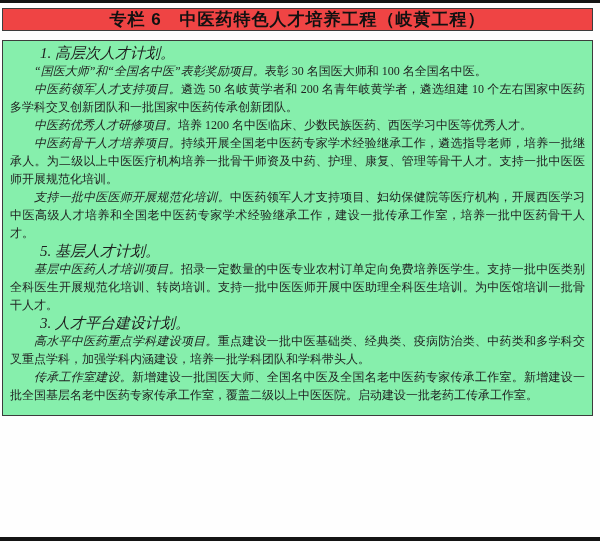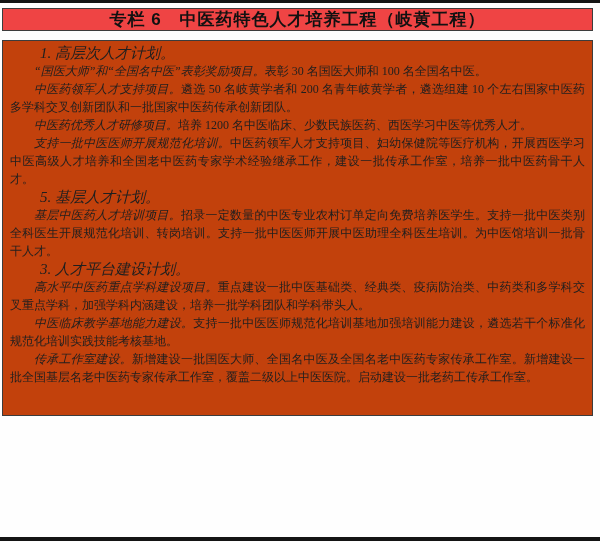--- a/index.html
+++ b/index.html
@@ -46,21 +46,21 @@
     color: #111111;
     letter-spacing: 1px;
     white-space: nowrap;
   }
   .body-box {
     margin: 9px 7px 0 2px;
     border: 1px solid #3c3c3c;
     height: 376px;
     box-sizing: border-box;
     padding: 3px 7px 4px 7px;
-    background: #c2410c;
+    background: #86efac;
     overflow: hidden;
   }
   .section-heading {
     font-family: "Liberation Serif", "DejaVu Serif", serif;
     font-style: italic;
     font-size: 15px;
     line-height: 18px;
     color: #1f1f1f;
     text-indent: 2em;
     text-align: justify;
@@ -90,24 +90,24 @@
   <div class="title-box">
     <span class="title-text">专栏 6　中医药特色人才培养工程（岐黄工程）</span>
   </div>
 
   <div class="body-box">
     <div>
         <div class="section-heading">1. 高层次人才计划。</div>
         <p class="para"><span class="lead">“国医大师”和“全国名中医”表彰奖励项目。</span><span class="ptext">表彰 30 名国医大师和 100 名全国名中医。</span></p>
         <p class="para"><span class="lead">中医药领军人才支持项目。</span><span class="ptext">遴选 50 名岐黄学者和 200 名青年岐黄学者，遴选组建 10 个左右国家中医药多学科交叉创新团队和一批国家中医药传承创新团队。</span></p>
         <p class="para"><span class="lead">中医药优秀人才研修项目。</span><span class="ptext">培养 1200 名中医临床、少数民族医药、西医学习中医等优秀人才。</span></p>
+        <p class="para"><span class="lead">中医药骨干人才培养项目。</span><span class="ptext">持续开展全国老中医药专家学术经验继承工作，遴选指导老师，培养一批继承人。为二级以上中医医疗机构培养一批骨干师资及中药、护理、康复、管理等骨干人才。支持一批中医医师开展规范化培训。</span></p>
         <p class="para"><span class="lead">支持一批中医医师开展规范化培训。</span><span class="ptext">中医药领军人才支持项目、妇幼保健院等医疗机构，开展西医学习中医高级人才培养和全国老中医药专家学术经验继承工作，建设一批传承工作室，培养一批中医药骨干人才。</span></p>
         <div class="section-heading">5. 基层人才计划。</div>
         <p class="para"><span class="lead">基层中医药人才培训项目。</span><span class="ptext">招录一定数量的中医专业农村订单定向免费培养医学生。支持一批中医类别全科医生开展规范化培训、转岗培训。支持一批中医医师开展中医助理全科医生培训。为中医馆培训一批骨干人才。</span></p>
         <div class="section-heading">3. 人才平台建设计划。</div>
         <p class="para"><span class="lead">高水平中医药重点学科建设项目。</span><span class="ptext">重点建设一批中医基础类、经典类、疫病防治类、中药类和多学科交叉重点学科，加强学科内涵建设，培养一批学科团队和学科带头人。</span></p>
-        <p class="para"><span class="lead">中医临床教学基地能力建设。</span><span class="ptext">支持一批中医医师规范化培训基地加强培训能力建设，遴选若干个标准化规范化培训实践技能考核基地。</span></p>
         <p class="para"><span class="lead">传承工作室建设。</span><span class="ptext">新增建设一批国医大师、全国名中医及全国名老中医药专家传承工作室。新增建设一批全国基层名老中医药专家传承工作室，覆盖二级以上中医医院。启动建设一批老药工传承工作室。</span></p>
       </div>
   </div>
 
   <div class="rule-bottom"></div>
 </div>
 
 </body></html>

